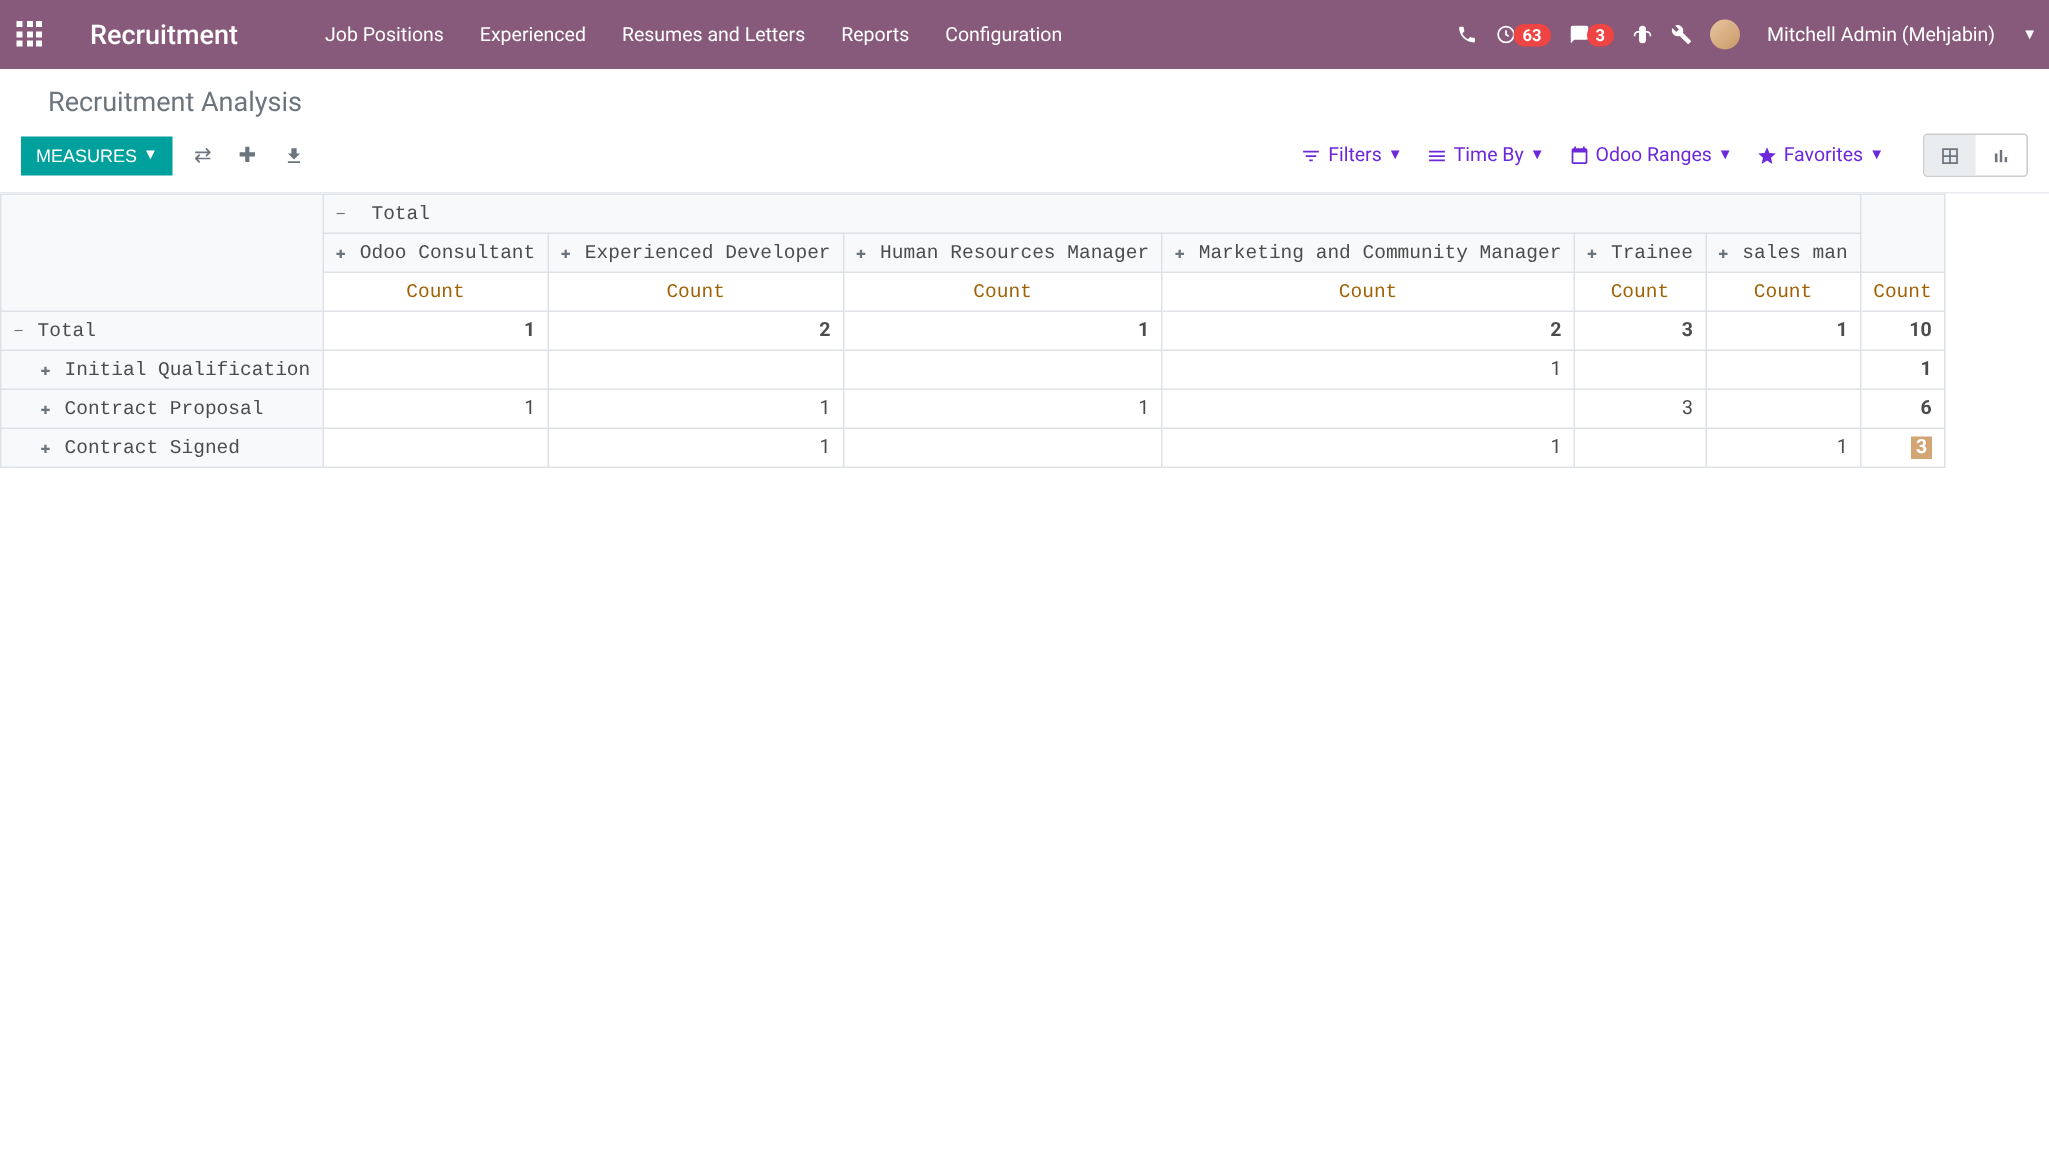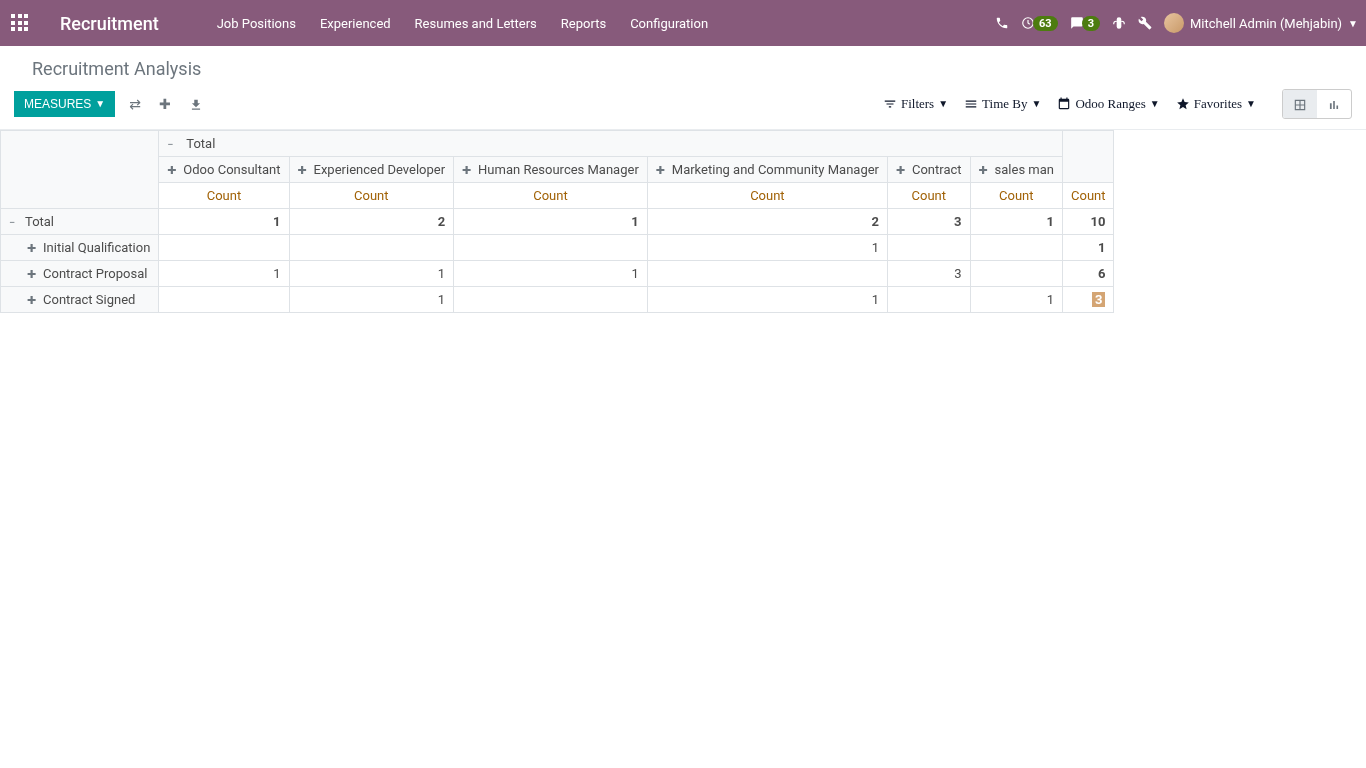--- a/index.html
+++ b/index.html
@@ -8,45 +8,45 @@
     .navbar { background: #875a7b; color: #fff; height: 46px; display: flex; align-items: center; padding: 0 8px; }
     .navbar-left { display: flex; align-items: center; gap: 12px; }
     .apps-icon { width: 24px; height: 24px; display: flex; align-items: center; justify-content: center; cursor: pointer; margin-right: 16px; }
     .apps-grid { width: 18px; height: 18px; display: grid; grid-template-columns: repeat(3, 1fr); grid-template-rows: repeat(3, 1fr); gap: 2px; }
     .apps-grid span { background: #fff; width: 4px; height: 4px; }
     .brand { font-size: 18px; font-weight: 500; margin-right: 36px; }
     .nav-menu { display: flex; gap: 4px; }
     .nav-item { color: #fff; padding: 6px 10px; cursor: pointer; font-size: 13px; }
     .navbar-right { margin-left: auto; display: flex; align-items: center; gap: 12px; }
     .icon-btn { color: #fff; cursor: pointer; display: flex; align-items: center; position: relative; }
-    .badge { background: #4d7c0f; color: #fff; border-radius: 10px; padding: 1px 6px; font-size: 11px; font-weight: bold; margin-left: -2px; }
-    .user-menu { display: flex; align-items: center; gap: 6px; cursor: pointer; color: #fff; }
+    .badge { background: #ef4444; color: #fff; border-radius: 10px; padding: 1px 6px; font-size: 11px; font-weight: bold; margin-left: -2px; }
+    .user-menu { display: flex; align-items: center; gap: 18px; cursor: pointer; color: #fff; }
     .avatar { width: 20px; height: 20px; border-radius: 50%; background: linear-gradient(135deg, #e8c5a0, #c89968); }
     .caret-down { font-size: 10px; }
     
     .breadcrumb-bar { display: flex; align-items: flex-start; padding: 8px 14px 0; margin-left: 18px; }
     .breadcrumb { font-size: 18px; color: #6c757d; flex: 0 0 auto; padding-top: 4px; }
     .search-area { flex: 1; margin-left: auto; max-width: 685px; position: relative; }
     .search-input { width: 100%; border: none; border-bottom: 1px solid #bbb; padding: 6px 30px 6px 4px; font-size: 13px; outline: none; }
     .search-icon { position: absolute; right: 4px; top: 4px; color: #6c757d; cursor: pointer; }
     
     .control-panel { display: flex; align-items: center; padding: 10px 14px; border-bottom: 1px solid #e9ecef; gap: 48px; }
     .cp-left { display: flex; align-items: center; gap: 10px; }
     .measures-btn { background: #00a09d; color: #fff; border: none; padding: 6px 10px; font-size: 12px; font-weight: 500; cursor: pointer; display: flex; align-items: center; gap: 4px; text-transform: uppercase; border-radius: 0; }
     .cp-icon { color: #6c757d; cursor: pointer; padding: 4px; font-size: 14px; }
     .cp-right { margin-left: auto; display: flex; align-items: center; gap: 16px; }
-    .filter-btn { color: #0f172a; cursor: pointer; display: flex; align-items: center; gap: 4px; font-size: 13px; font-family: Liberation Serif, serif; }
+    .filter-btn { color: #6d28d9; cursor: pointer; display: flex; align-items: center; gap: 4px; font-size: 13px; }
     .view-switcher { display: flex; border: 1px solid #ccc; border-radius: 3px; overflow: hidden; margin-left: 10px; }
     .view-btn { padding: 6px 10px; cursor: pointer; color: #6c757d; }
     .view-btn.active { background: #e9ecef; }
     
     .pivot-container { padding: 0; overflow-x: auto; }
     .pivot-table { border-collapse: collapse; font-size: 13px; }
     .pivot-table th, .pivot-table td { border: 1px solid #dee2e6; padding: 5px 8px; white-space: nowrap; }
-    .pivot-table th { background: #f8f9fa; font-weight: normal; text-align: left; }
+    .pivot-table th { background: #f8f9fa; font-weight: normal; text-align: left; font-family: Liberation Mono, monospace; }
     .pivot-table .row-header { background: #f8f9fa; text-align: left; }
     .pivot-table .corner { background: #f8f9fa; }
     .pivot-table .count-header { color: #a16207; text-align: center; background: #fff; font-weight: normal; }
     .pivot-table td.val { text-align: right; }
     .pivot-table .total-row td.val, .pivot-table .total-col { font-weight: bold; }
     .expand-icon { color: #6c757d; cursor: pointer; font-size: 11px; margin-right: 4px; display: inline-block; width: 12px; }
     .indent { padding-left: 18px; display: inline-block; }
     .highlight-cell { background: #d4a574; color: #fff; font-weight: bold; padding: 0 3px; }
     
     svg { width: 14px; height: 14px; fill: currentColor; vertical-align: middle; }
@@ -186,21 +186,21 @@
           <span class="expand-icon">−</span>
           <span>Total</span>
         </th>
         <th rowspan="2"></th>
       </tr>
       <tr id="col-headers-row">
           <th><span class="expand-icon">✚</span><span>Odoo Consultant</span></th>
           <th><span class="expand-icon">✚</span><span>Experienced Developer</span></th>
           <th><span class="expand-icon">✚</span><span>Human Resources Manager</span></th>
           <th><span class="expand-icon">✚</span><span>Marketing and Community Manager</span></th>
-          <th><span class="expand-icon">✚</span><span>Contract</span></th>
+          <th><span class="expand-icon">✚</span><span>Trainee</span></th>
           <th><span class="expand-icon">✚</span><span>sales man</span></th>
         </tr>
       <tr id="count-headers-row">
           <th class="count-header">Count</th>
           <th class="count-header">Count</th>
           <th class="count-header">Count</th>
           <th class="count-header">Count</th>
           <th class="count-header">Count</th>
           <th class="count-header">Count</th>
           <th class="count-header">Count</th>

